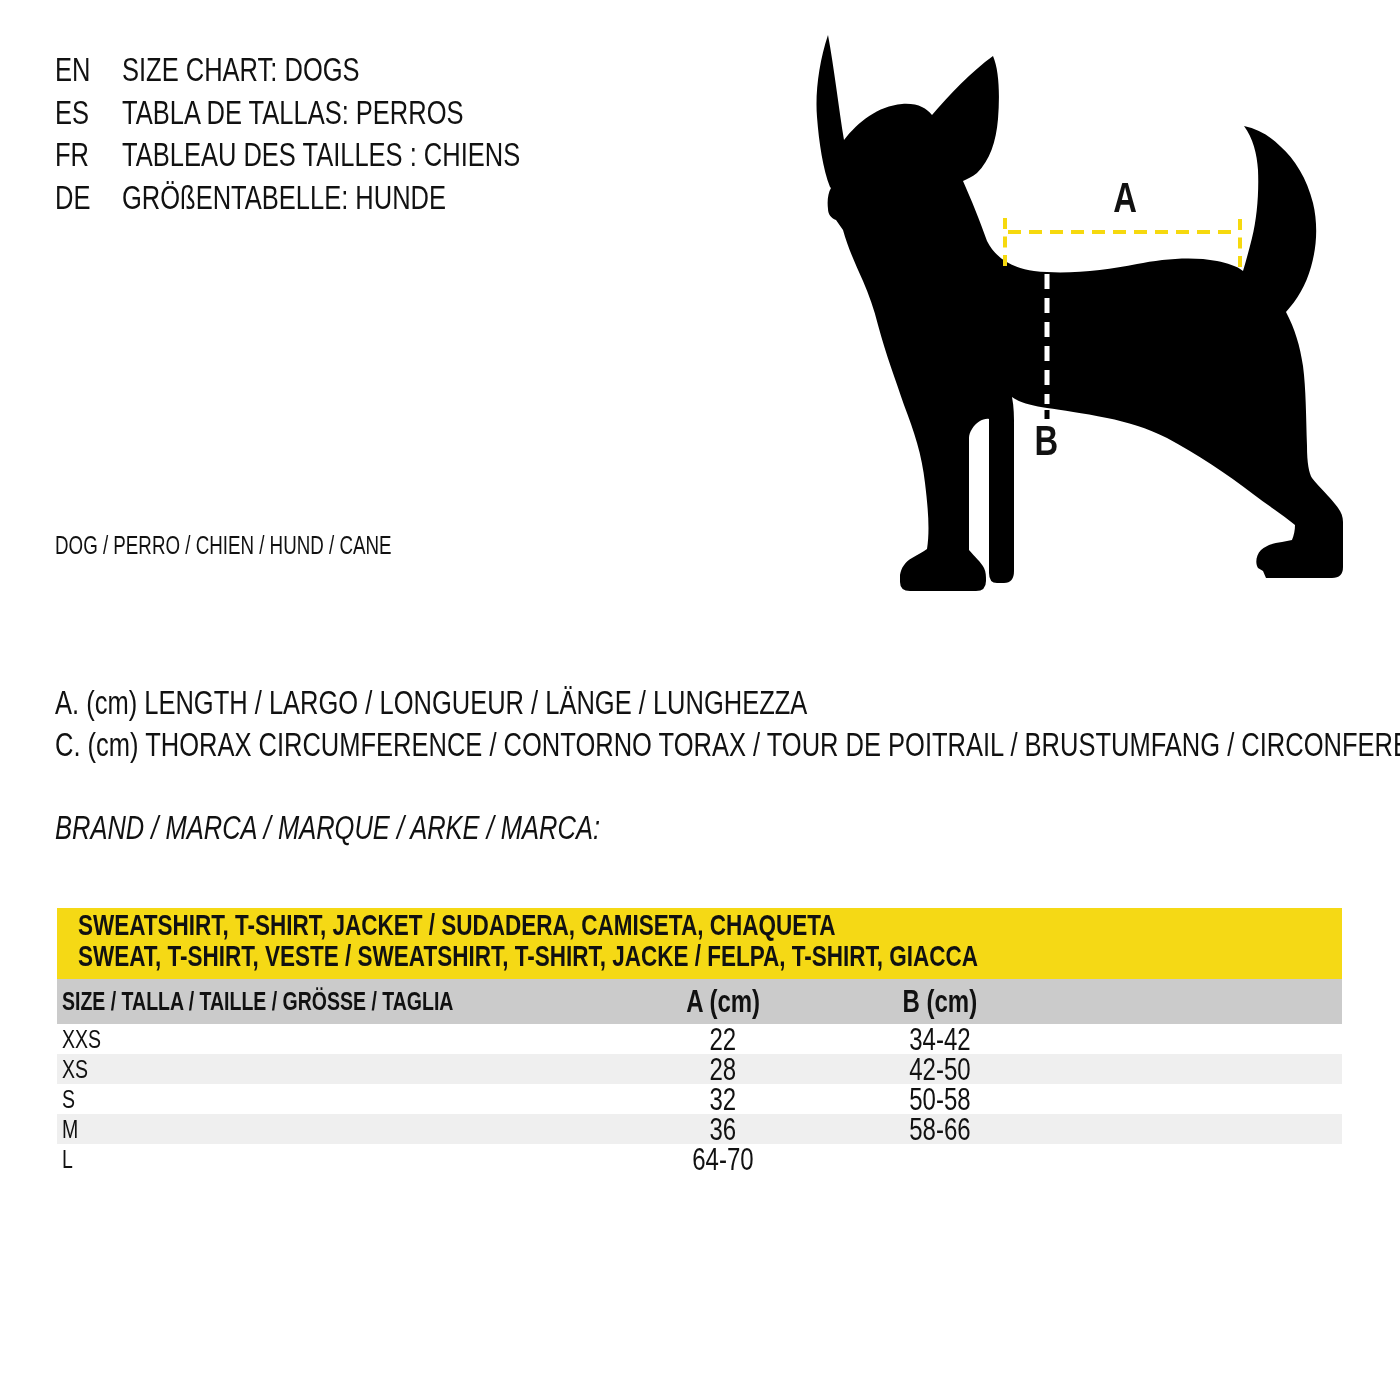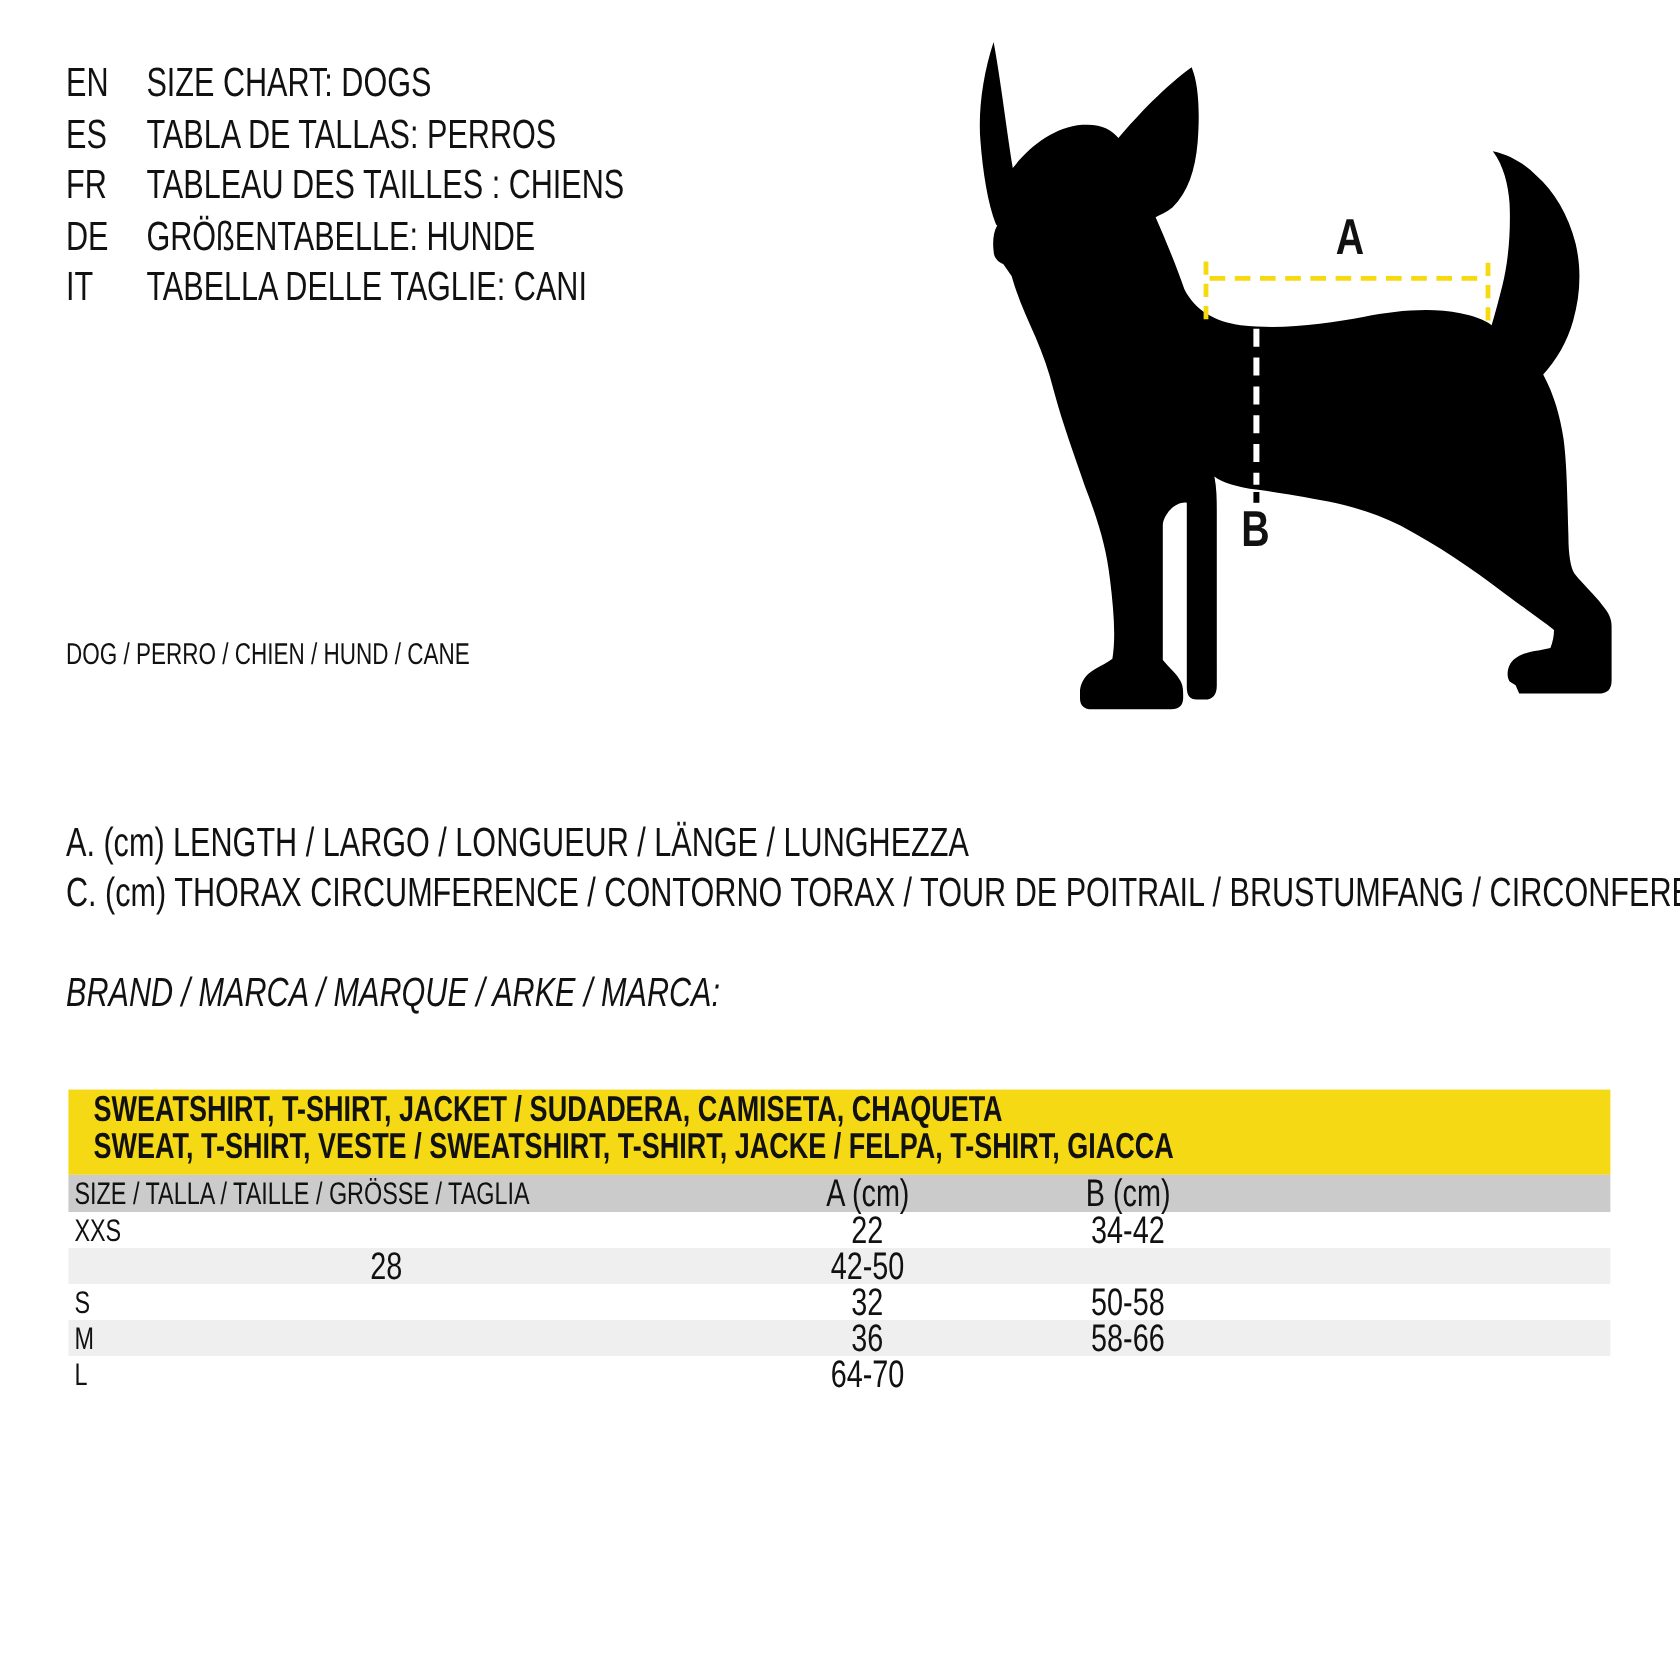--- a/index.html
+++ b/index.html
@@ -31,21 +31,21 @@
   .measure-line{font-size:34px;line-height:42px;}
 
   .brand-line{position:absolute;left:55px;top:806px;font-size:34px;line-height:42px;font-style:italic;}
 
   .size-table{position:absolute;left:57px;top:908px;width:1285px;}
   .band-yellow{background:var(--yellow,#f5d915);height:71px;padding:1px 0 0 21px;}
   .band-yellow .band-line{font-size:30px;font-weight:bold;line-height:31px;}
   .trow{display:grid;grid-template-columns:530px 272px 162px 1fr;align-items:center;}
   .trow .c1{padding-left:5px;text-align:left;font-size:26px;}
   .trow .c2,.trow .c3{text-align:center;font-size:32px;}
-  .trow.header{background:var(--header_gray,#cbcbcb);height:31px;line-height:31px;}
+  .trow.header{background:var(--header_gray,#cbcbcb);height:45px;line-height:31px;font-weight:bold;}
   .trow.data{height:30px;line-height:30px;}
   .trow.data.alt{background:var(--stripe_gray,#efefef);}
 </style>
 </head>
 <body>
 
 <div class="lang-block">
   <div class="lang-row">
     <span class="code"><span class="cond">EN</span></span>
     <span class="cond">SIZE CHART: DOGS</span>
@@ -54,24 +54,20 @@
     <span class="code"><span class="cond">ES</span></span>
     <span class="cond">TABLA DE TALLAS: PERROS</span>
   </div>
   <div class="lang-row">
     <span class="code"><span class="cond">FR</span></span>
     <span class="cond">TABLEAU DES TAILLES : CHIENS</span>
   </div>
   <div class="lang-row">
     <span class="code"><span class="cond">DE</span></span>
     <span class="cond">GRÖßENTABELLE: HUNDE</span>
-  </div>
-  <div class="lang-row">
-    <span class="code"><span class="cond">IT</span></span>
-    <span class="cond">TABELLA DELLE TAGLIE: CANI</span>
   </div>
 </div>
 
 <div class="dog-wrap">
   <svg width="560" height="580" viewBox="0 0 560 580">
     <path fill="#000000" d="M 22 13
          C 28 45 33 88 38 118
          C 52 100 72 84 96 82
          C 112 81 120 86 126 93
          C 142 74 166 49 187 34
@@ -185,20 +181,21 @@
     <div></div>
   </div>
 
   <div class="trow data">
     <div class="c1"><span class="cond">XXS</span></div>
     <div class="c2"><span class="cond-c">22</span></div>
     <div class="c3"><span class="cond-c">34-42</span></div>
     <div></div>
   </div>
   <div class="trow data alt">
+    <div class="c1"><span class="cond">XS</span></div>
     <div class="c2"><span class="cond-c">28</span></div>
     <div class="c3"><span class="cond-c">42-50</span></div>
     <div></div>
   </div>
   <div class="trow data">
     <div class="c1"><span class="cond">S</span></div>
     <div class="c2"><span class="cond-c">32</span></div>
     <div class="c3"><span class="cond-c">50-58</span></div>
     <div></div>
   </div>

